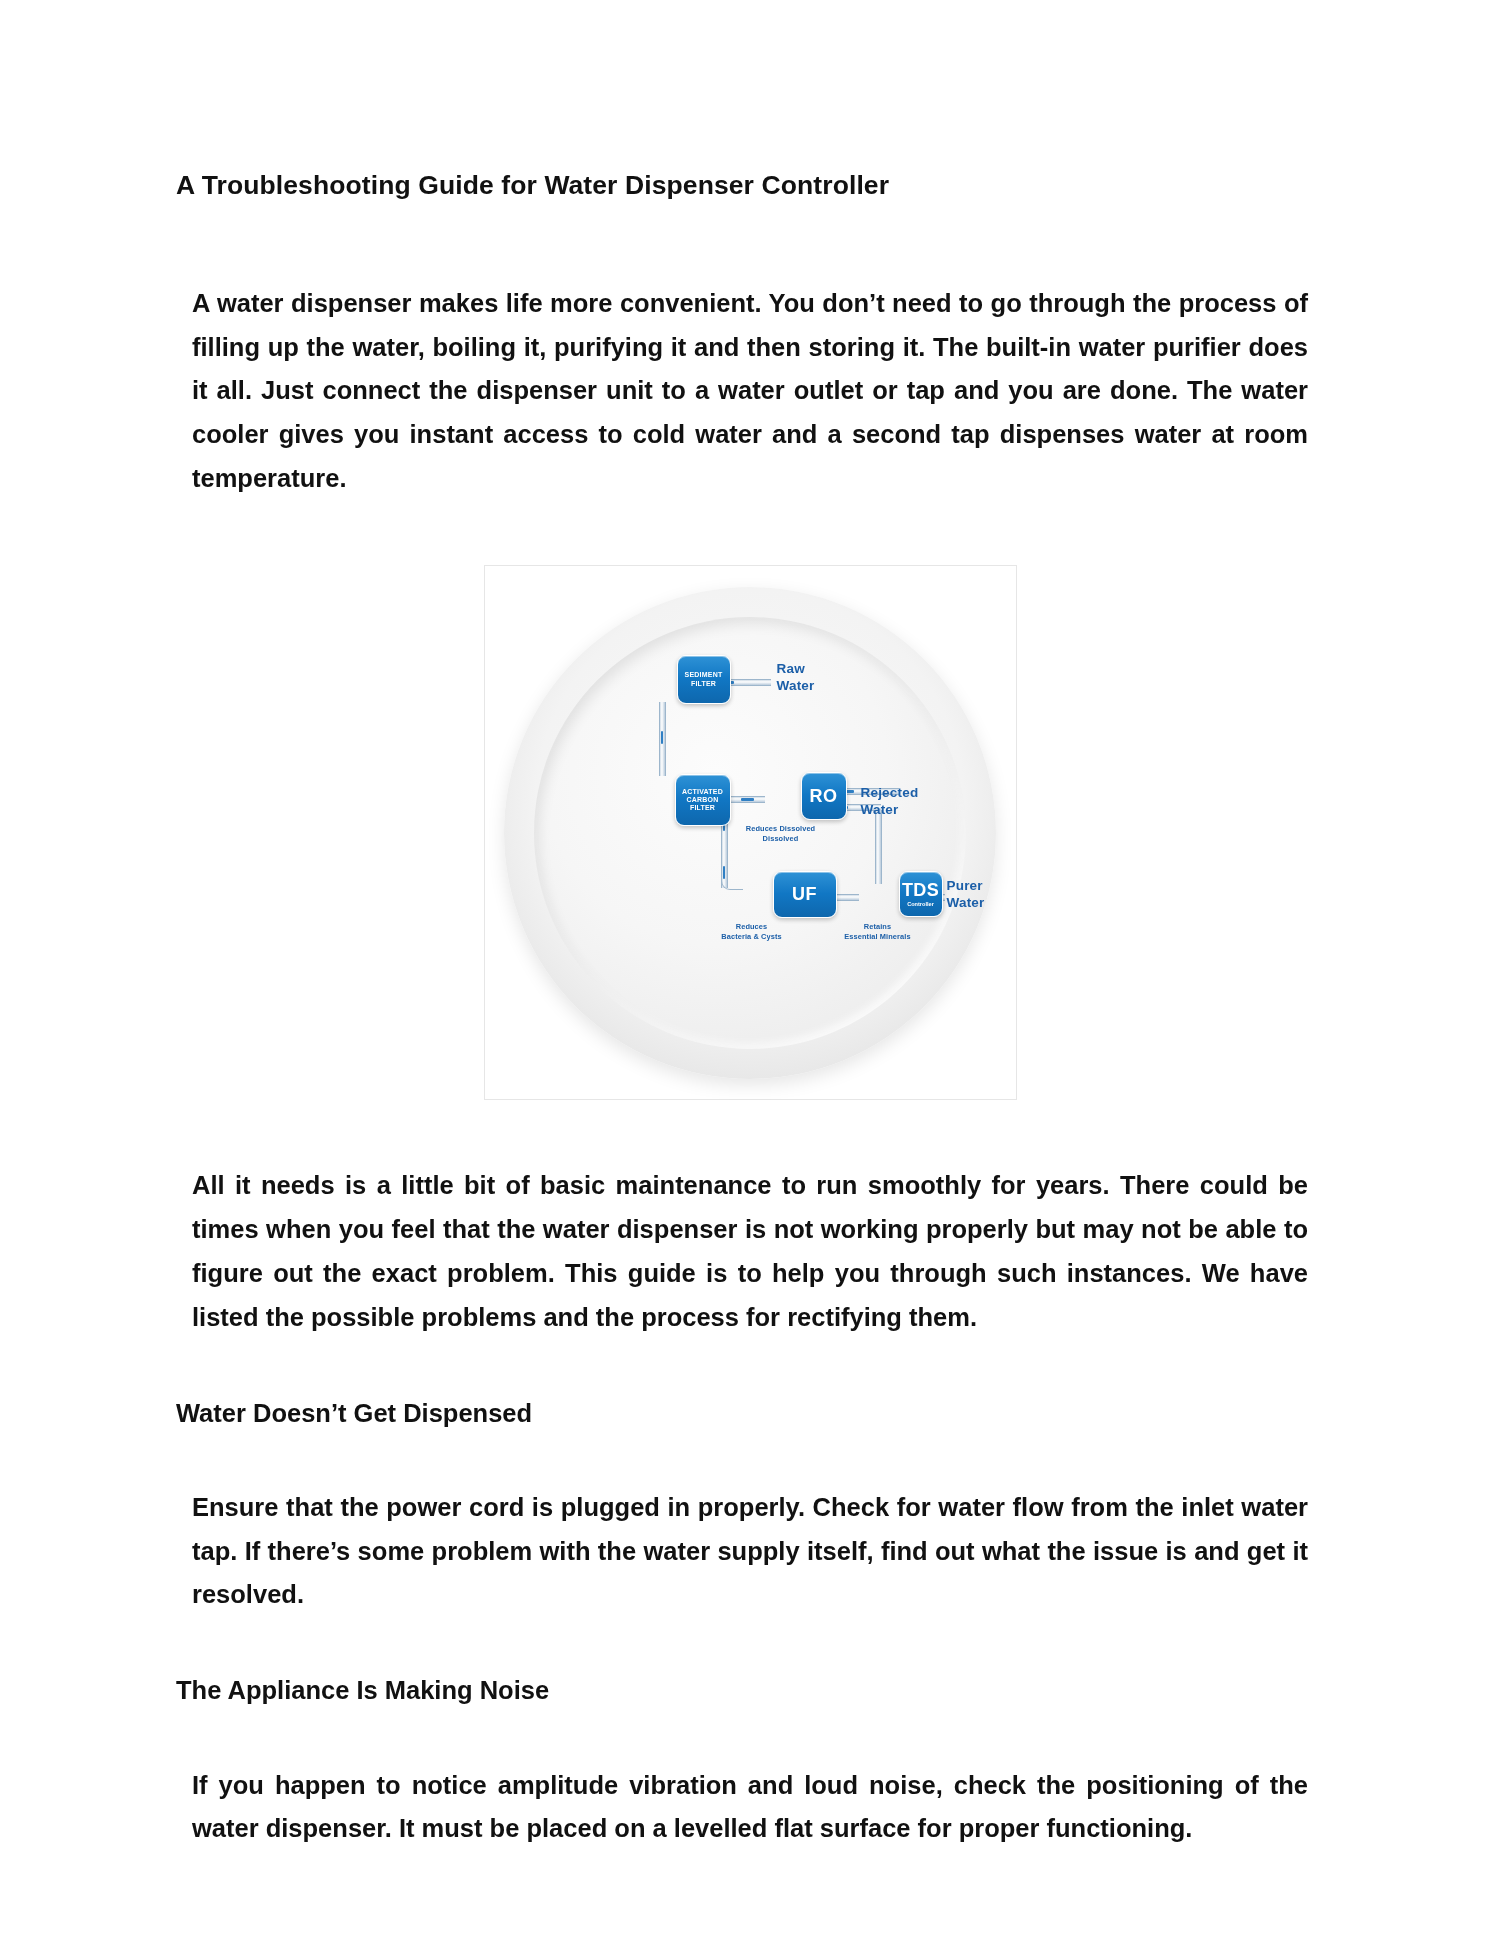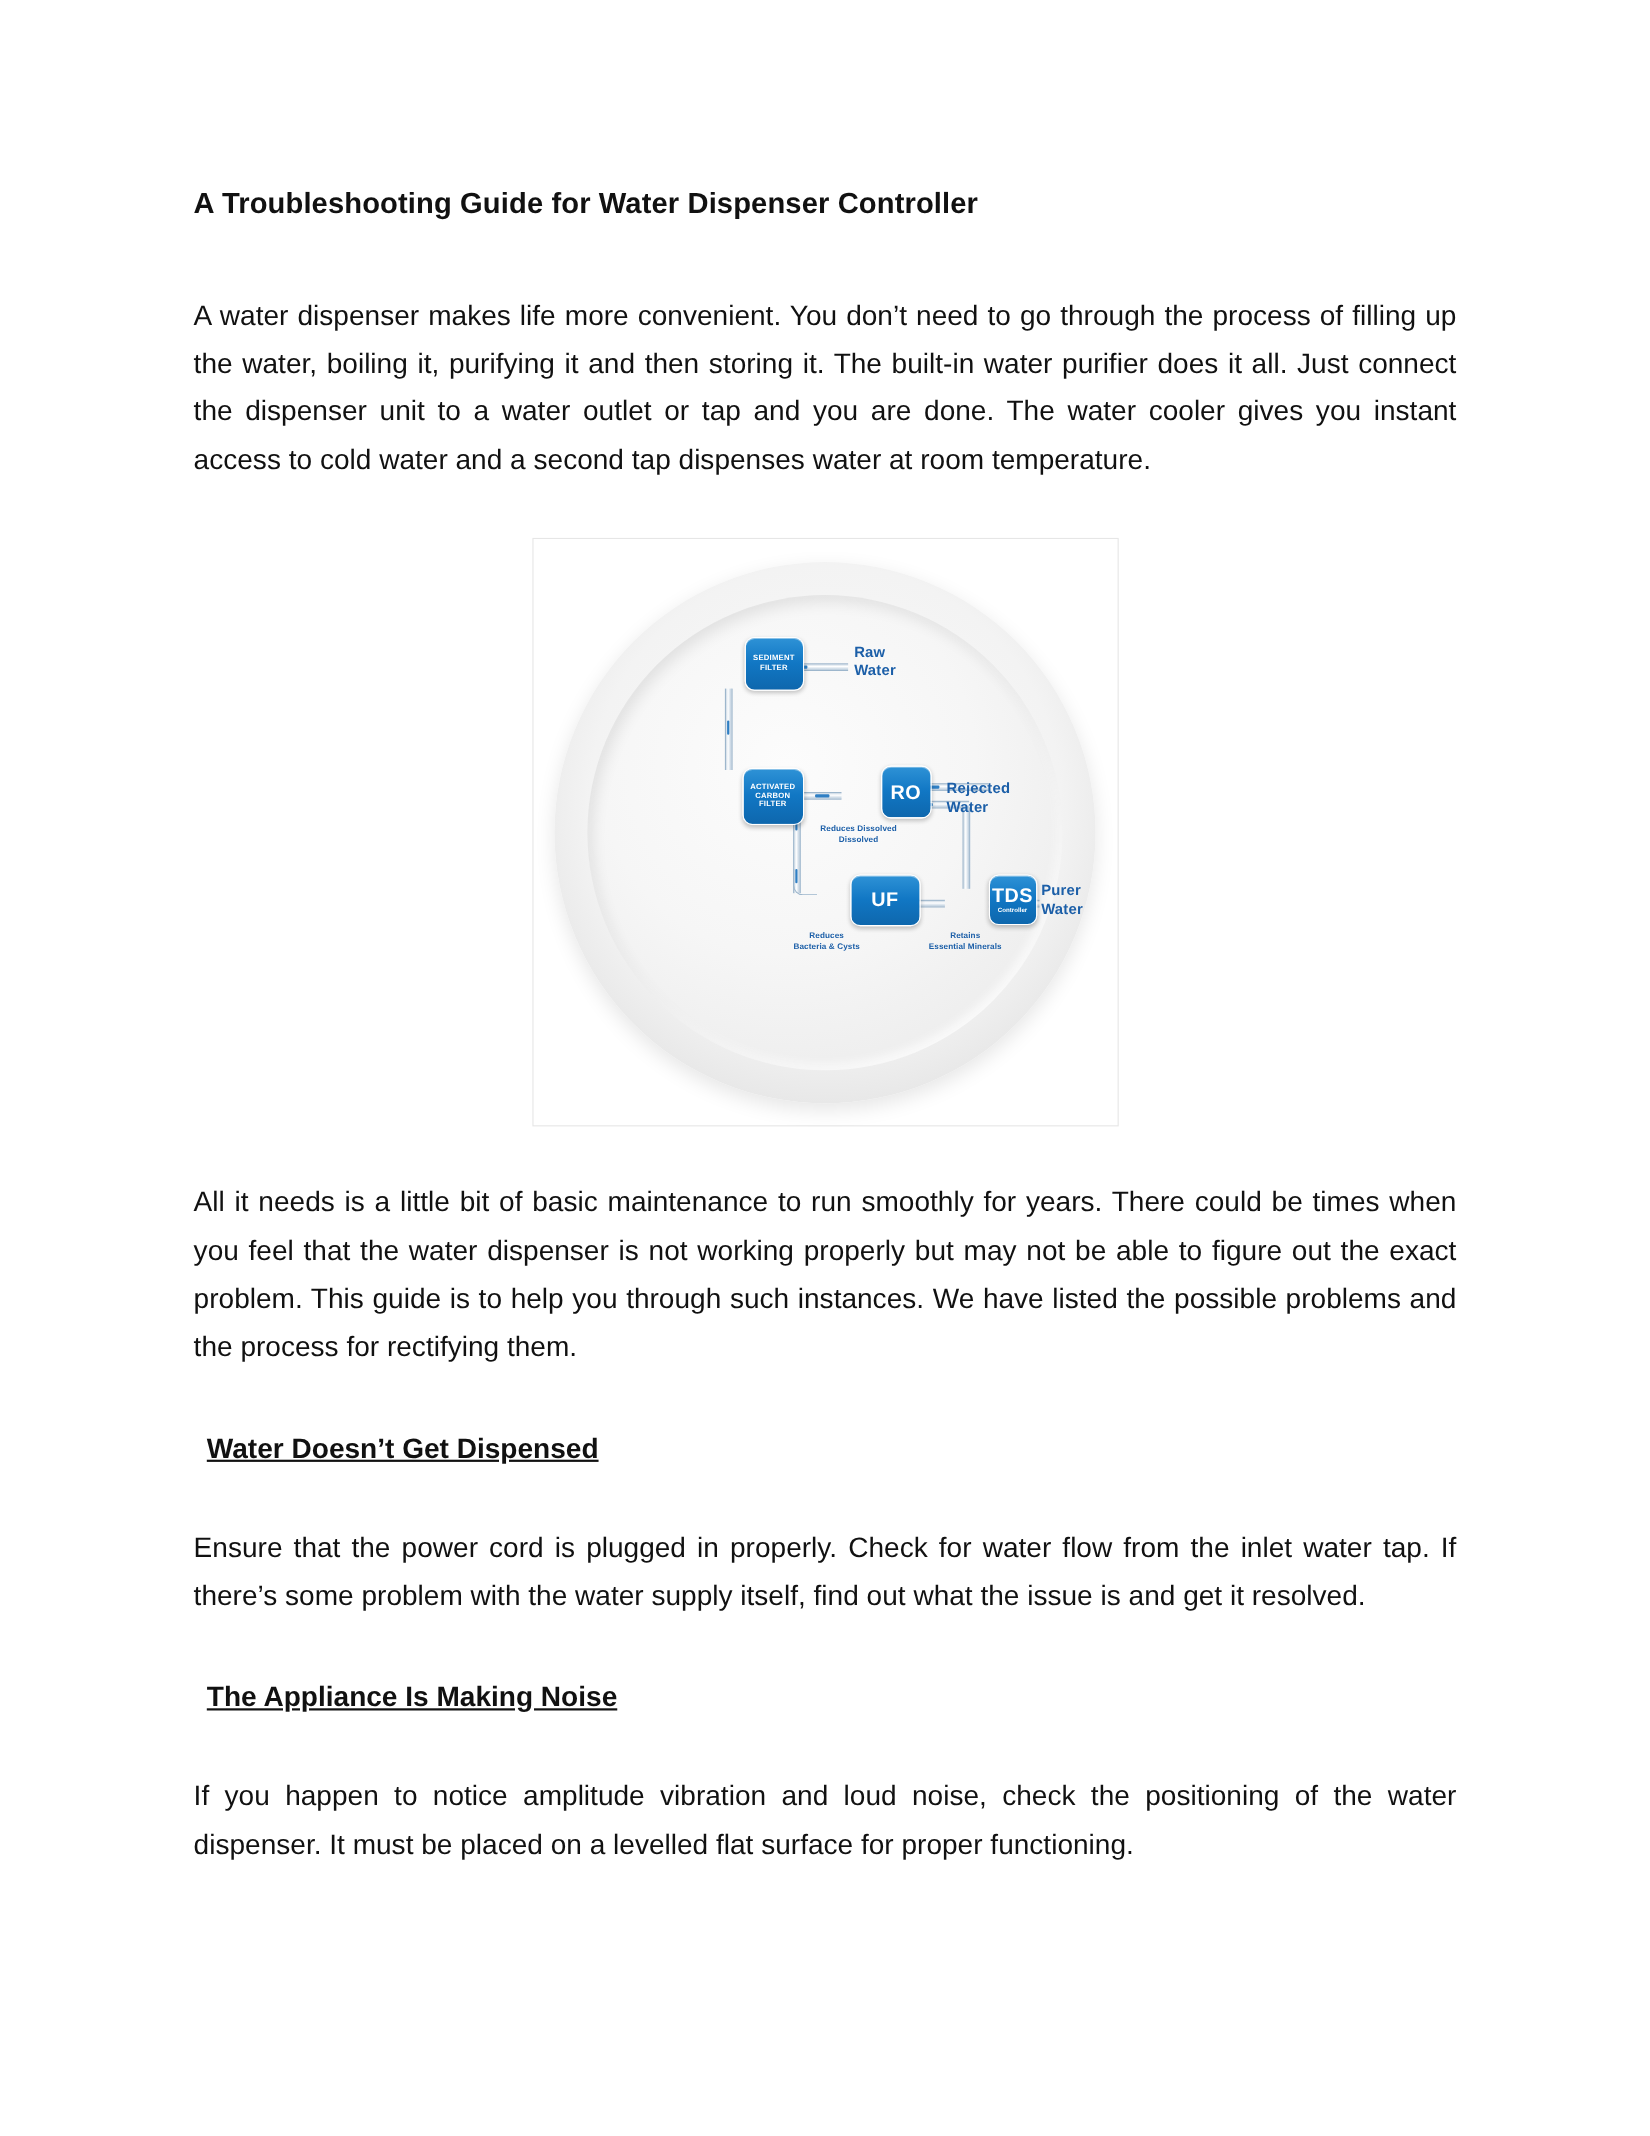--- a/index.html
+++ b/index.html
@@ -34,31 +34,30 @@
     letter-spacing: 0.1px;
     margin: 0 0 0 0;
     line-height: 1.35;
     color: #111111;
   }
   p.body-para {
     font-size: 25.5px;
     line-height: 1.72;
     text-align: justify;
     text-justify: inter-word;
-    margin: 0;
+    margin: 16px;
     color: #111111;
-    font-weight: 400;
+    font-weight: 700;
   }
   h2.sub-head {
     font-size: 25.5px;
     font-weight: bold;
-    margin: 12px;
+    margin: 0;
     line-height: 1.5;
     color: #111111;
-    text-decoration: underline;
   }
   .spacer-lg { height: 62px; }
   .spacer-md { height: 48px; }
   .spacer-sm { height: 38px; }
 
   
   .figure-wrap {
     display: flex;
     justify-content: center;
     margin: 0;

